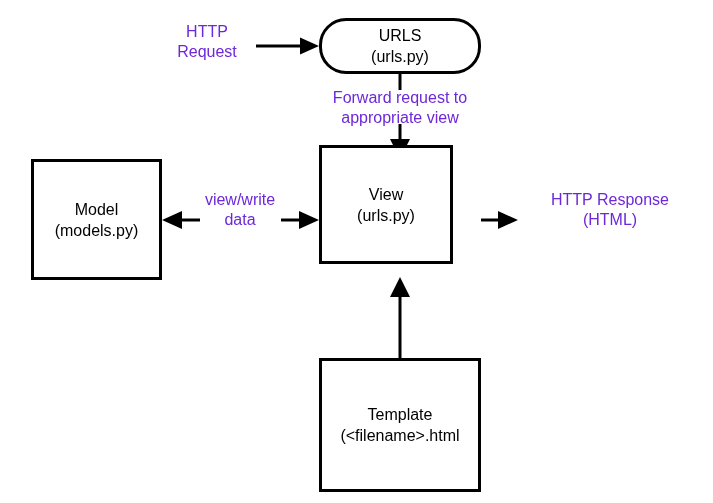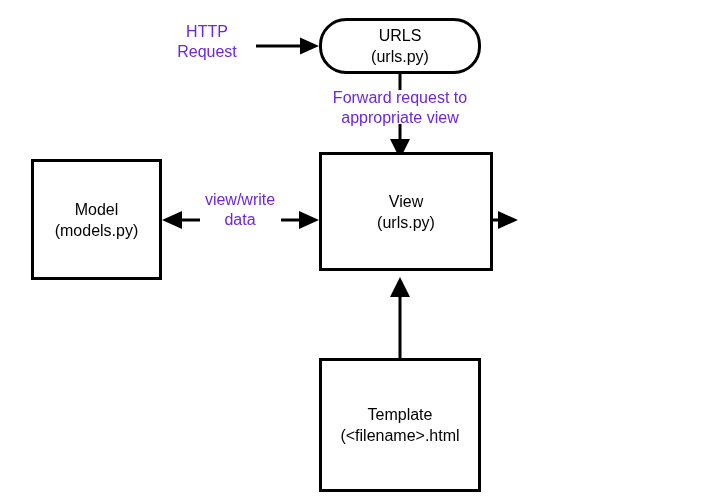--- a/index.html
+++ b/index.html
@@ -62,21 +62,21 @@
     fill: none;
   }
   .arrow-head {
     fill: #000000;
     stroke: none;
   }
 
   
   #node-urls     { left: 319px; top: 18px;  width: 162px; height: 56px; border-radius: 27px; }
   #node-model    { left: 31px;  top: 159px; width: 131px; height: 121px; justify-content: center; }
-  #node-view     { left: 319px; top: 152px; width: 174px; height: 119px; }
+  #node-view     { left: 319px; top: 145px; width: 134px; height: 119px; }
   #node-template { left: 319px; top: 358px; width: 162px; height: 134px; }
 
   
   #label-http-request  { left: 152px; top: 22px;  width: 110px; }
   #label-forward       { left: 310px; top: 88px;  width: 180px; }
   #label-readwrite     { left: 190px; top: 190px; width: 100px; }
   #label-http-response { left: 520px; top: 190px; width: 180px; }
 </style>
 </head>
 <body>
@@ -146,14 +146,18 @@
   <div class="free-label" id="label-forward">
     <span class="line1">Forward request to</span>
     <span class="line2">appropriate view</span>
   </div>
 
   <div class="free-label" id="label-readwrite">
     <span class="line1">view/write</span>
     <span class="line2">data</span>
   </div>
 
+  <div class="free-label" id="label-http-response">
+    <span class="line1">HTTP Response</span>
+    <span class="line2">(HTML)</span>
+  </div>
 
 </div>
 
 </body></html>

